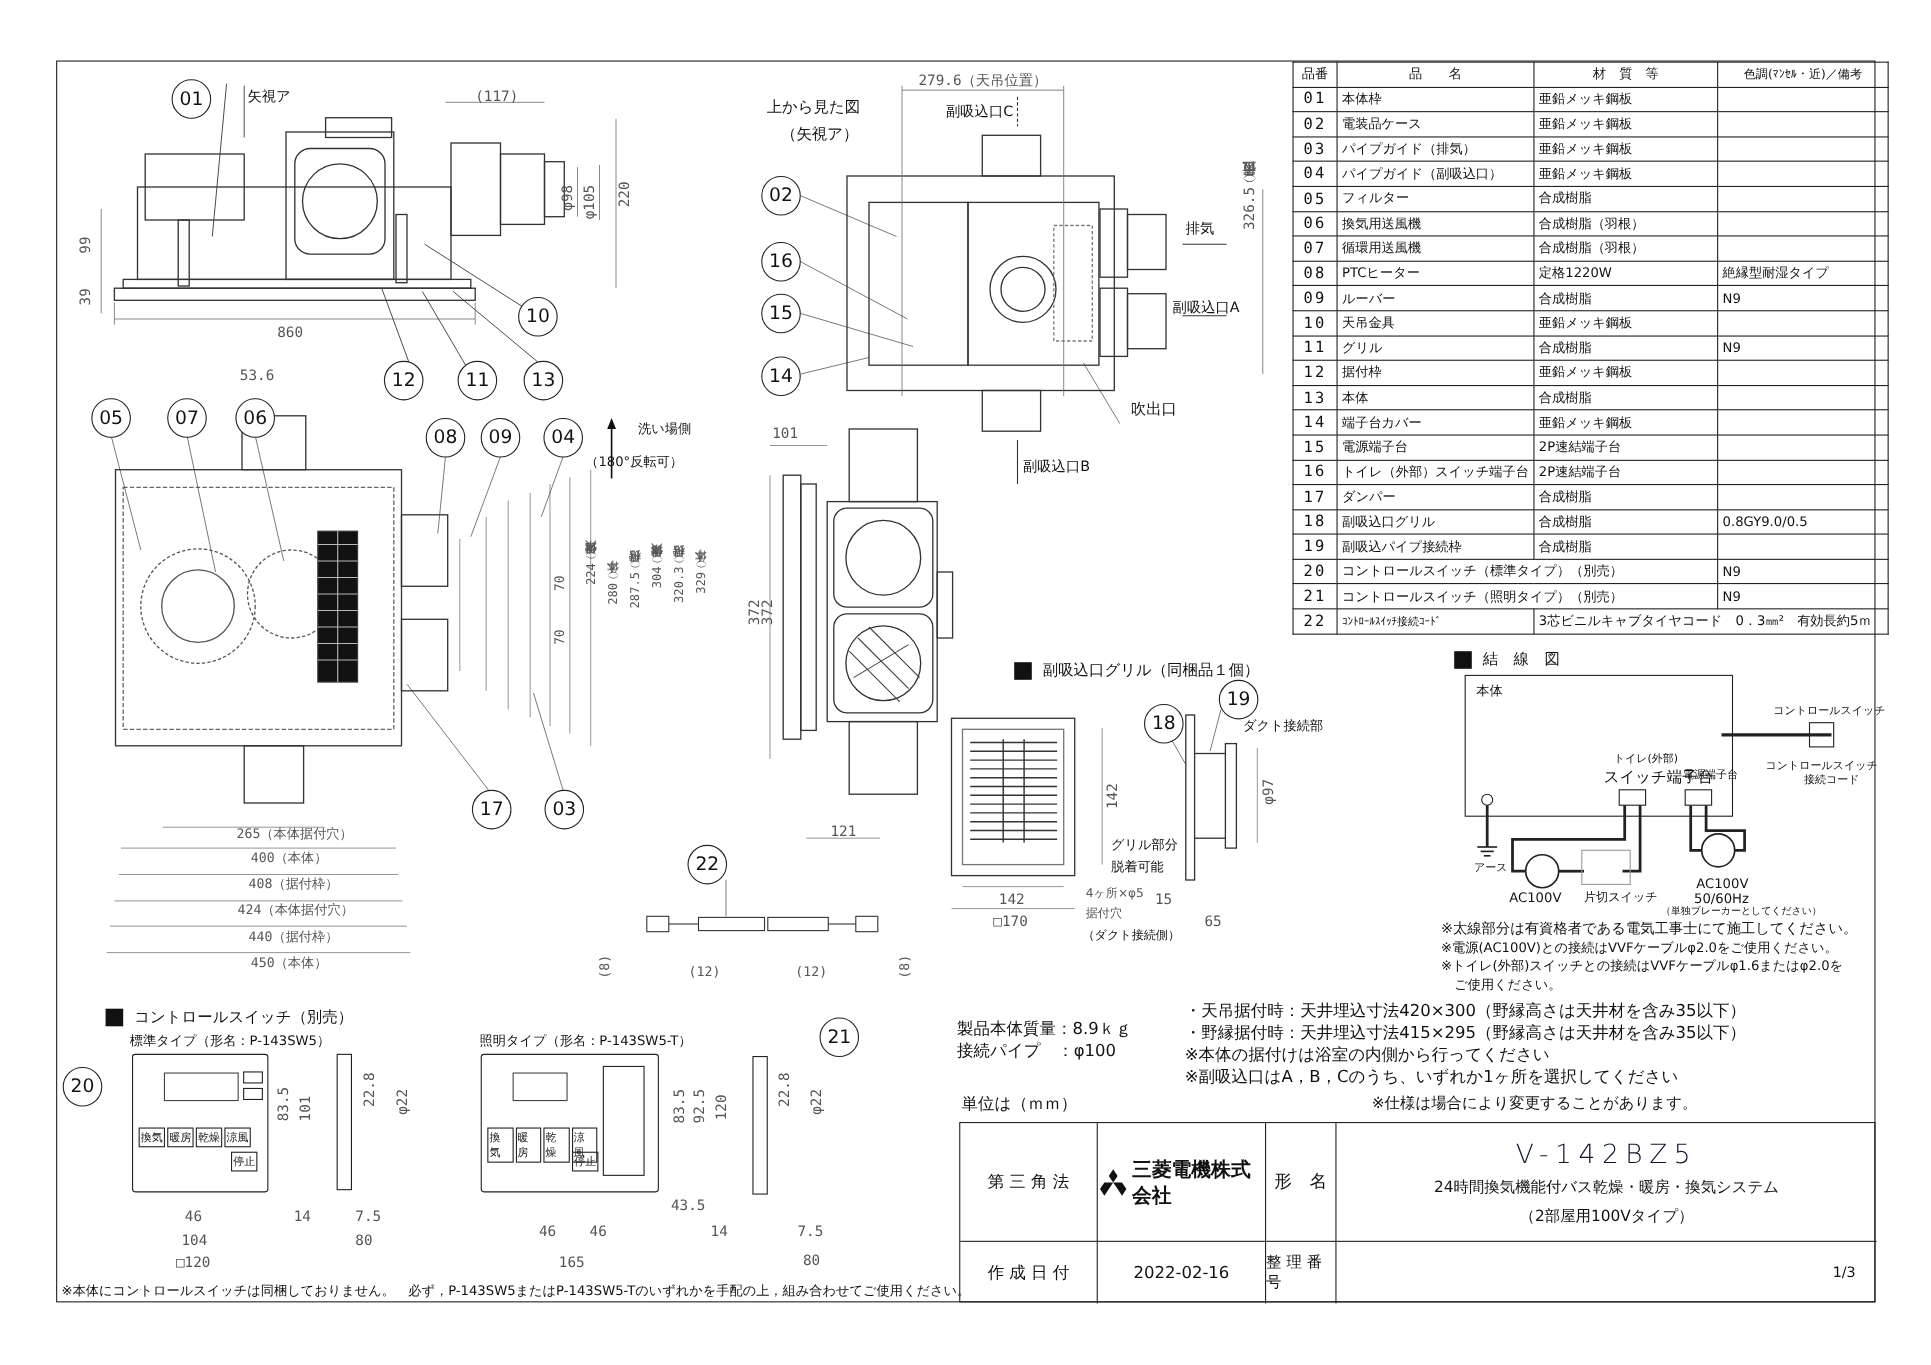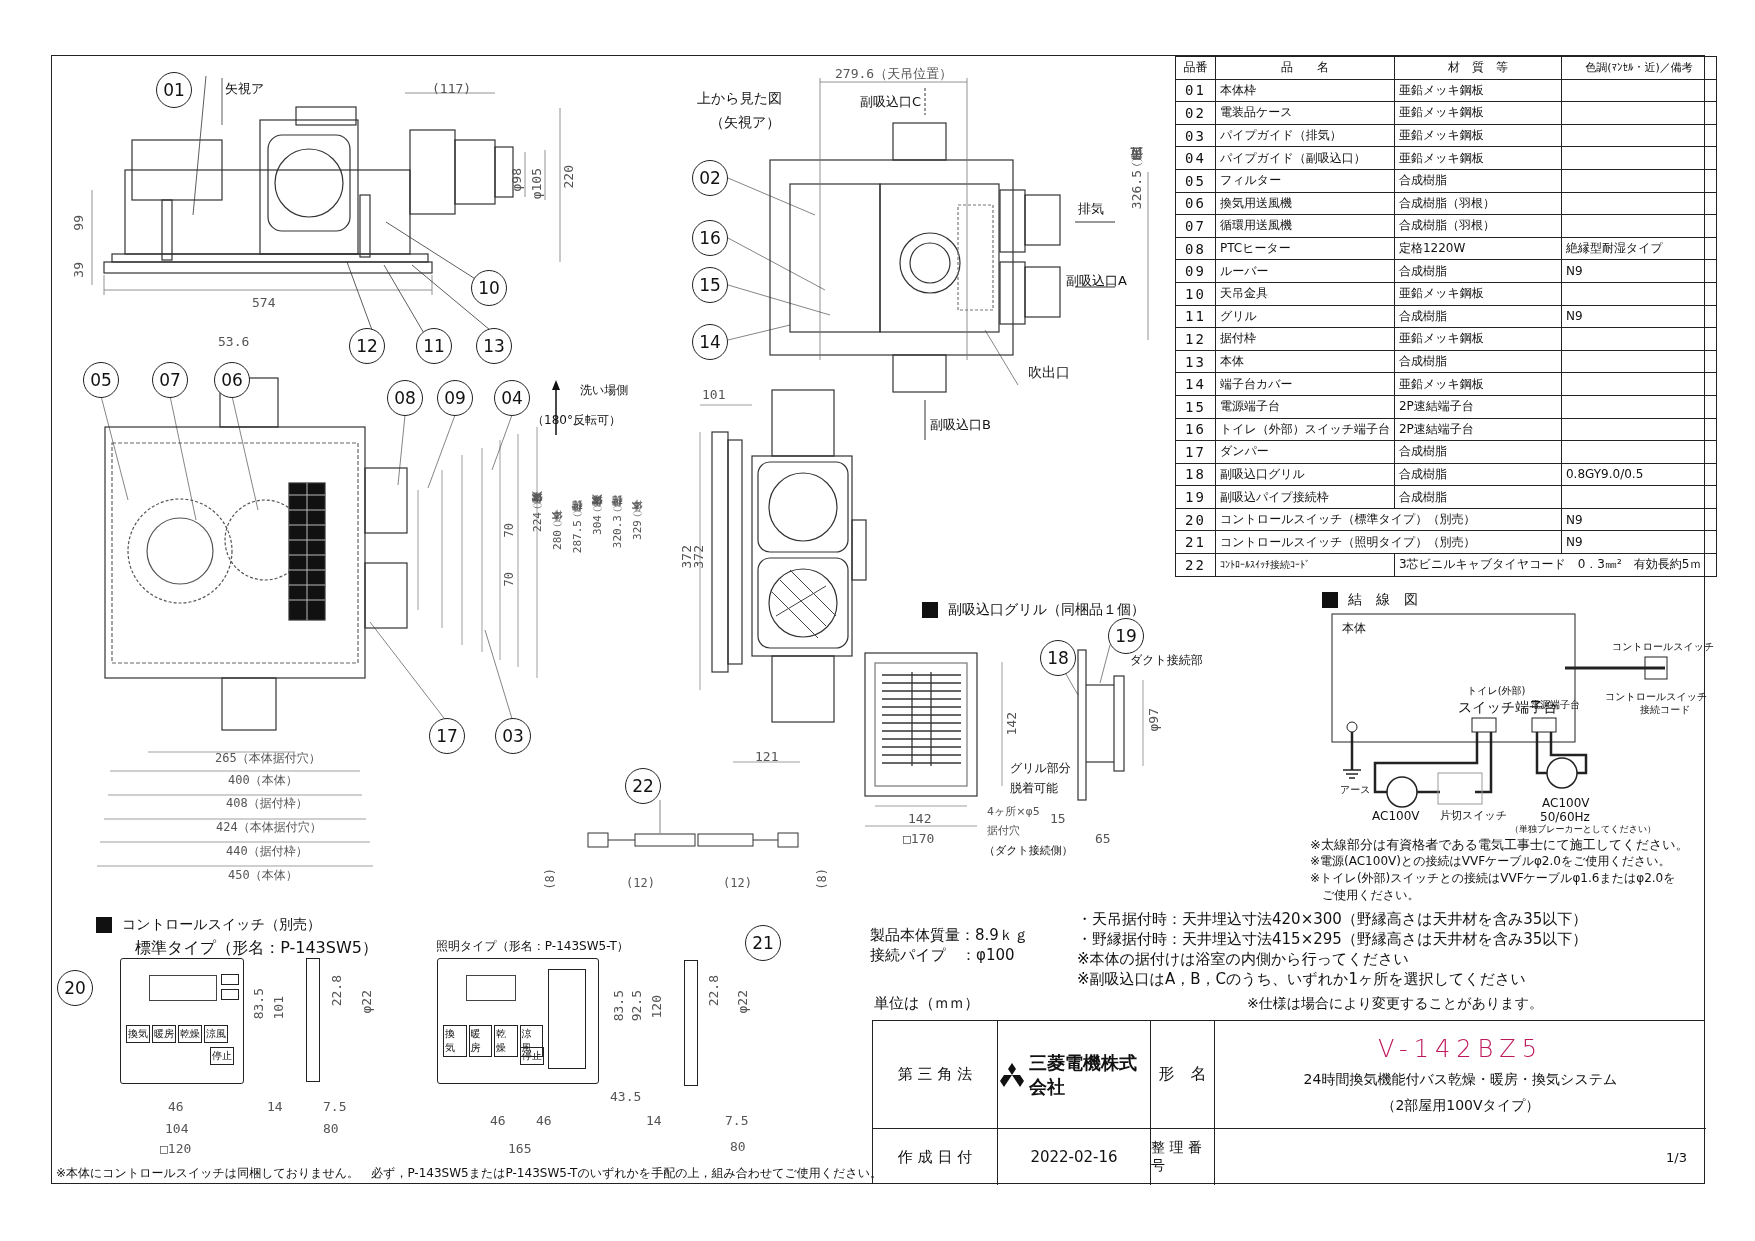--- a/index.html
+++ b/index.html
@@ -74,21 +74,21 @@
   <div class="bal" style="left:416px;top:328px">11</div>
   <div class="bal" style="left:349px;top:328px">12</div>
   <div class="bal" style="left:476px;top:328px">13</div>
   <div class="t" style="left:225px;top:82px;font-size:13px">矢視ア</div>
   <div class="t dim" style="left:432px;top:82px">(117)</div>
   <div class="t dim vt" style="left:562px;top:165px">220</div>
   <div class="t dim vt" style="left:510px;top:168px">φ98</div>
   <div class="t dim vt" style="left:530px;top:168px">φ105</div>
   <div class="t dim vt" style="left:72px;top:215px">99</div>
   <div class="t dim vt" style="left:72px;top:262px">39</div>
-  <div class="t dim" style="left:252px;top:296px">574</div>
+  <div class="t dim" style="left:252px;top:296px">860</div>
   <div class="t dim" style="left:218px;top:335px">53.6</div>
 </div>
 
 <div>
   <svg width="1755" height="1241" style="left:0;top:0">
     <g stroke="#333" fill="none" stroke-width="1.2">
       <rect x="770" y="160" width="243" height="195"></rect>
       <rect x="790" y="184" width="90" height="148"></rect>
       <rect x="880" y="184" width="119" height="148"></rect>
       <rect x="893" y="123" width="53" height="37"></rect>
@@ -521,21 +521,21 @@
   <div class="t" style="left:1077px;top:952px;font-size:15px">※本体の据付けは浴室の内側から行ってください</div>
   <div class="t" style="left:1077px;top:972px;font-size:15px">※副吸込口はA，B，Cのうち、いずれか1ヶ所を選択してください</div>
   <div class="t" style="left:874px;top:996px;font-size:15px">単位は（ｍｍ）</div>
   <div class="t" style="left:1247px;top:996px;font-size:14px">※仕様は場合により変更することがあります。</div>
 </div>
 
 <div>
   <div class="t" style="left:96px;top:917px;font-size:14px">
     <span class="sq"></span><span>コントロールスイッチ（別売）</span>
   </div>
-  <div class="t" style="left:135px;top:940px;font-size:16px">標準タイプ（形名：P-143SW5）</div>
+  <div class="t" style="left:118px;top:940px;font-size:12px">標準タイプ（形名：P-143SW5）</div>
   <div class="t" style="left:290px;top:940px;font-size:12px;left:288px"></div>
   <div class="t" style="left:436px;top:940px;font-size:12px">照明タイプ（形名：P-143SW5-T）</div>
 
   <div class="abs" style="left:120px;top:958px;width:124px;height:126px;border:1.3px solid #222;border-radius:3px">
     <div class="abs" style="left:28px;top:16px;width:68px;height:26px;border:1px solid #444"></div>
     <div class="abs" style="left:100px;top:15px;width:18px;height:11px;border:1px solid #222"></div>
     <div class="abs" style="left:100px;top:30px;width:18px;height:11px;border:1px solid #222"></div>
     <div class="abs" style="left:5px;top:66px;width:116px;display:flex;gap:2px">
       <span style="border:1px solid #222;font-size:10px;padding:1px">換気</span>
       <span style="border:1px solid #222;font-size:10px;padding:1px">暖房</span>
@@ -594,21 +594,21 @@
     <svg width="28" height="24" style="position:relative" viewBox="0 0 28 24">
       <polygon points="14,0 18,6 14,12 10,6" fill="#111"></polygon>
       <polygon points="10,12 14,12 10,18 6,24 2,18 6,12" fill="#111"></polygon>
       <polygon points="14,12 18,12 22,12 26,18 22,24 18,18" fill="#111"></polygon>
     </svg>
     <span style="font-size:18px;font-weight:bold;margin-left:3px">三菱電機株式会社</span>
   </div>
   <div class="cell" style="left:0;top:0;width:125px;height:108px;font-size:15px">第 三 角 法</div>
   <div class="cell" style="left:278px;top:0;width:64px;height:108px;font-size:16px">形　名</div>
   <div class="cell" style="left:342px;top:0;width:491px;height:108px;border-right:none;flex-direction:column;gap:8px">
-    <span style="font-size:24px;letter-spacing:6px;font-weight:300;color:#be185d">V-142BZ5</span>
+    <span style="font-size:24px;letter-spacing:6px;font-weight:300;color:#0f172a">V-142BZ5</span>
     <span style="font-size:14px">24時間換気機能付バス乾燥・暖房・換気システム</span>
     <span style="font-size:14px">（2部屋用100Vタイプ）</span>
   </div>
   <div class="cell" style="left:0;top:108px;width:125px;height:56px;border-bottom:none;font-size:15px">作 成 日 付</div>
   <div class="cell" style="left:125px;top:108px;width:153px;height:56px;border-bottom:none;font-size:15px">2022-02-16</div>
   <div class="cell" style="left:278px;top:108px;width:64px;height:56px;border-bottom:none;font-size:14px">整 理 番 号</div>
   <div class="cell" style="left:774px;top:108px;width:59px;height:56px;border-bottom:none;border-right:none;font-size:13px">1/3</div>
 </div>
 
 </body></html>

